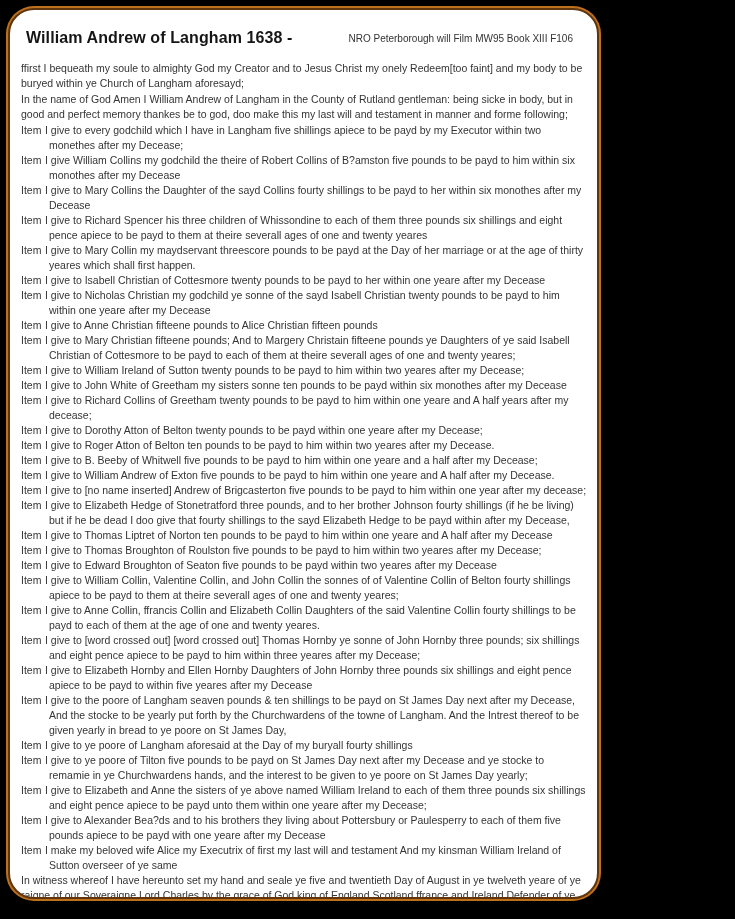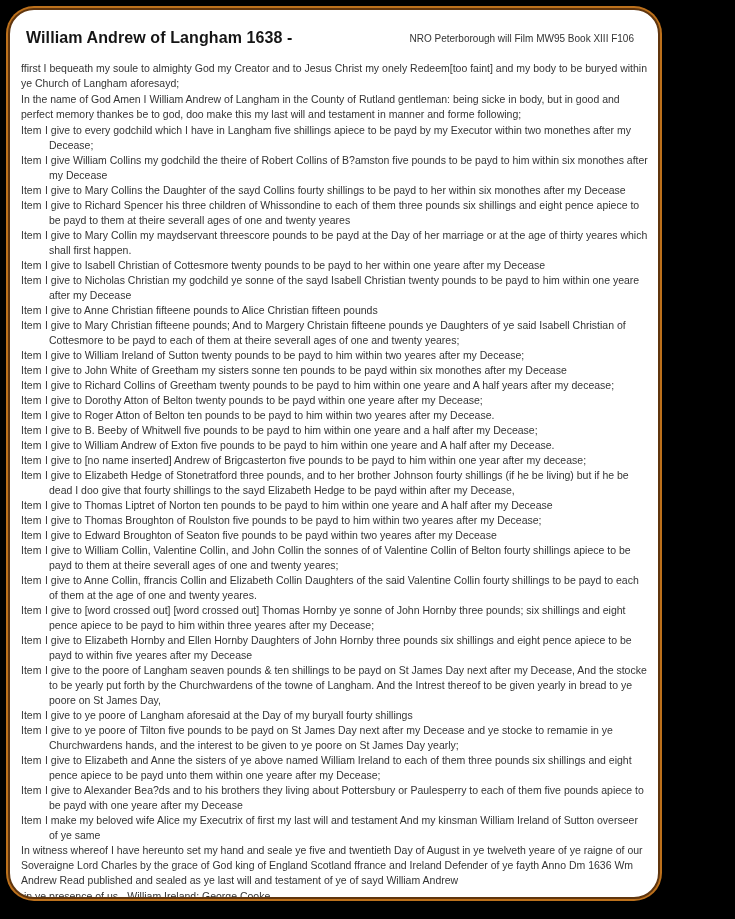--- a/index.html
+++ b/index.html
@@ -5,21 +5,21 @@
   html, body { margin: 0; padding: 0; }
   body {
     width: 735px; height: 919px;
     background: #000000;
     font-family: "Liberation Sans", "DejaVu Sans", sans-serif;
     overflow: hidden;
   }
   .card {
     position: absolute;
     left: 8px; top: 8px;
-    width: 652px; height: 891px;
+    width: 591px; height: 891px;
     background: #ffffff;
     border: 2px solid #5f350e;
     box-shadow: 0 0 0 2px #bd711c;
     border-radius: 26px;
     overflow: hidden;
     box-sizing: border-box;
   }
   .page-header {
     display: flex;
     justify-content: space-between;

